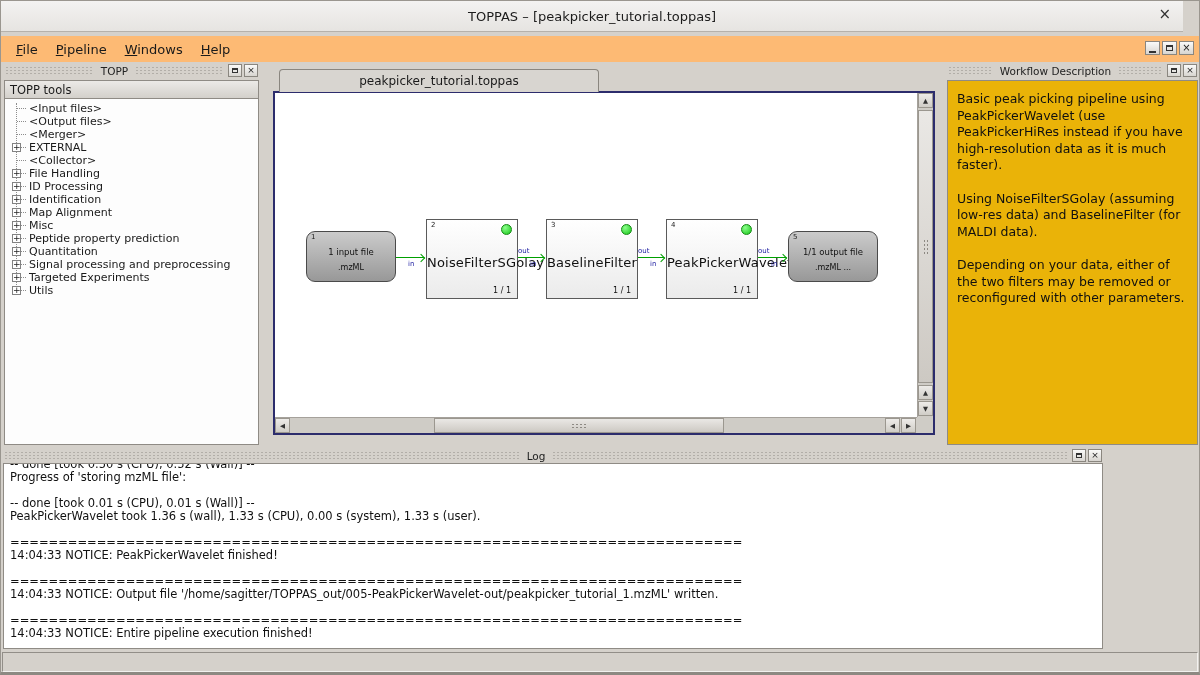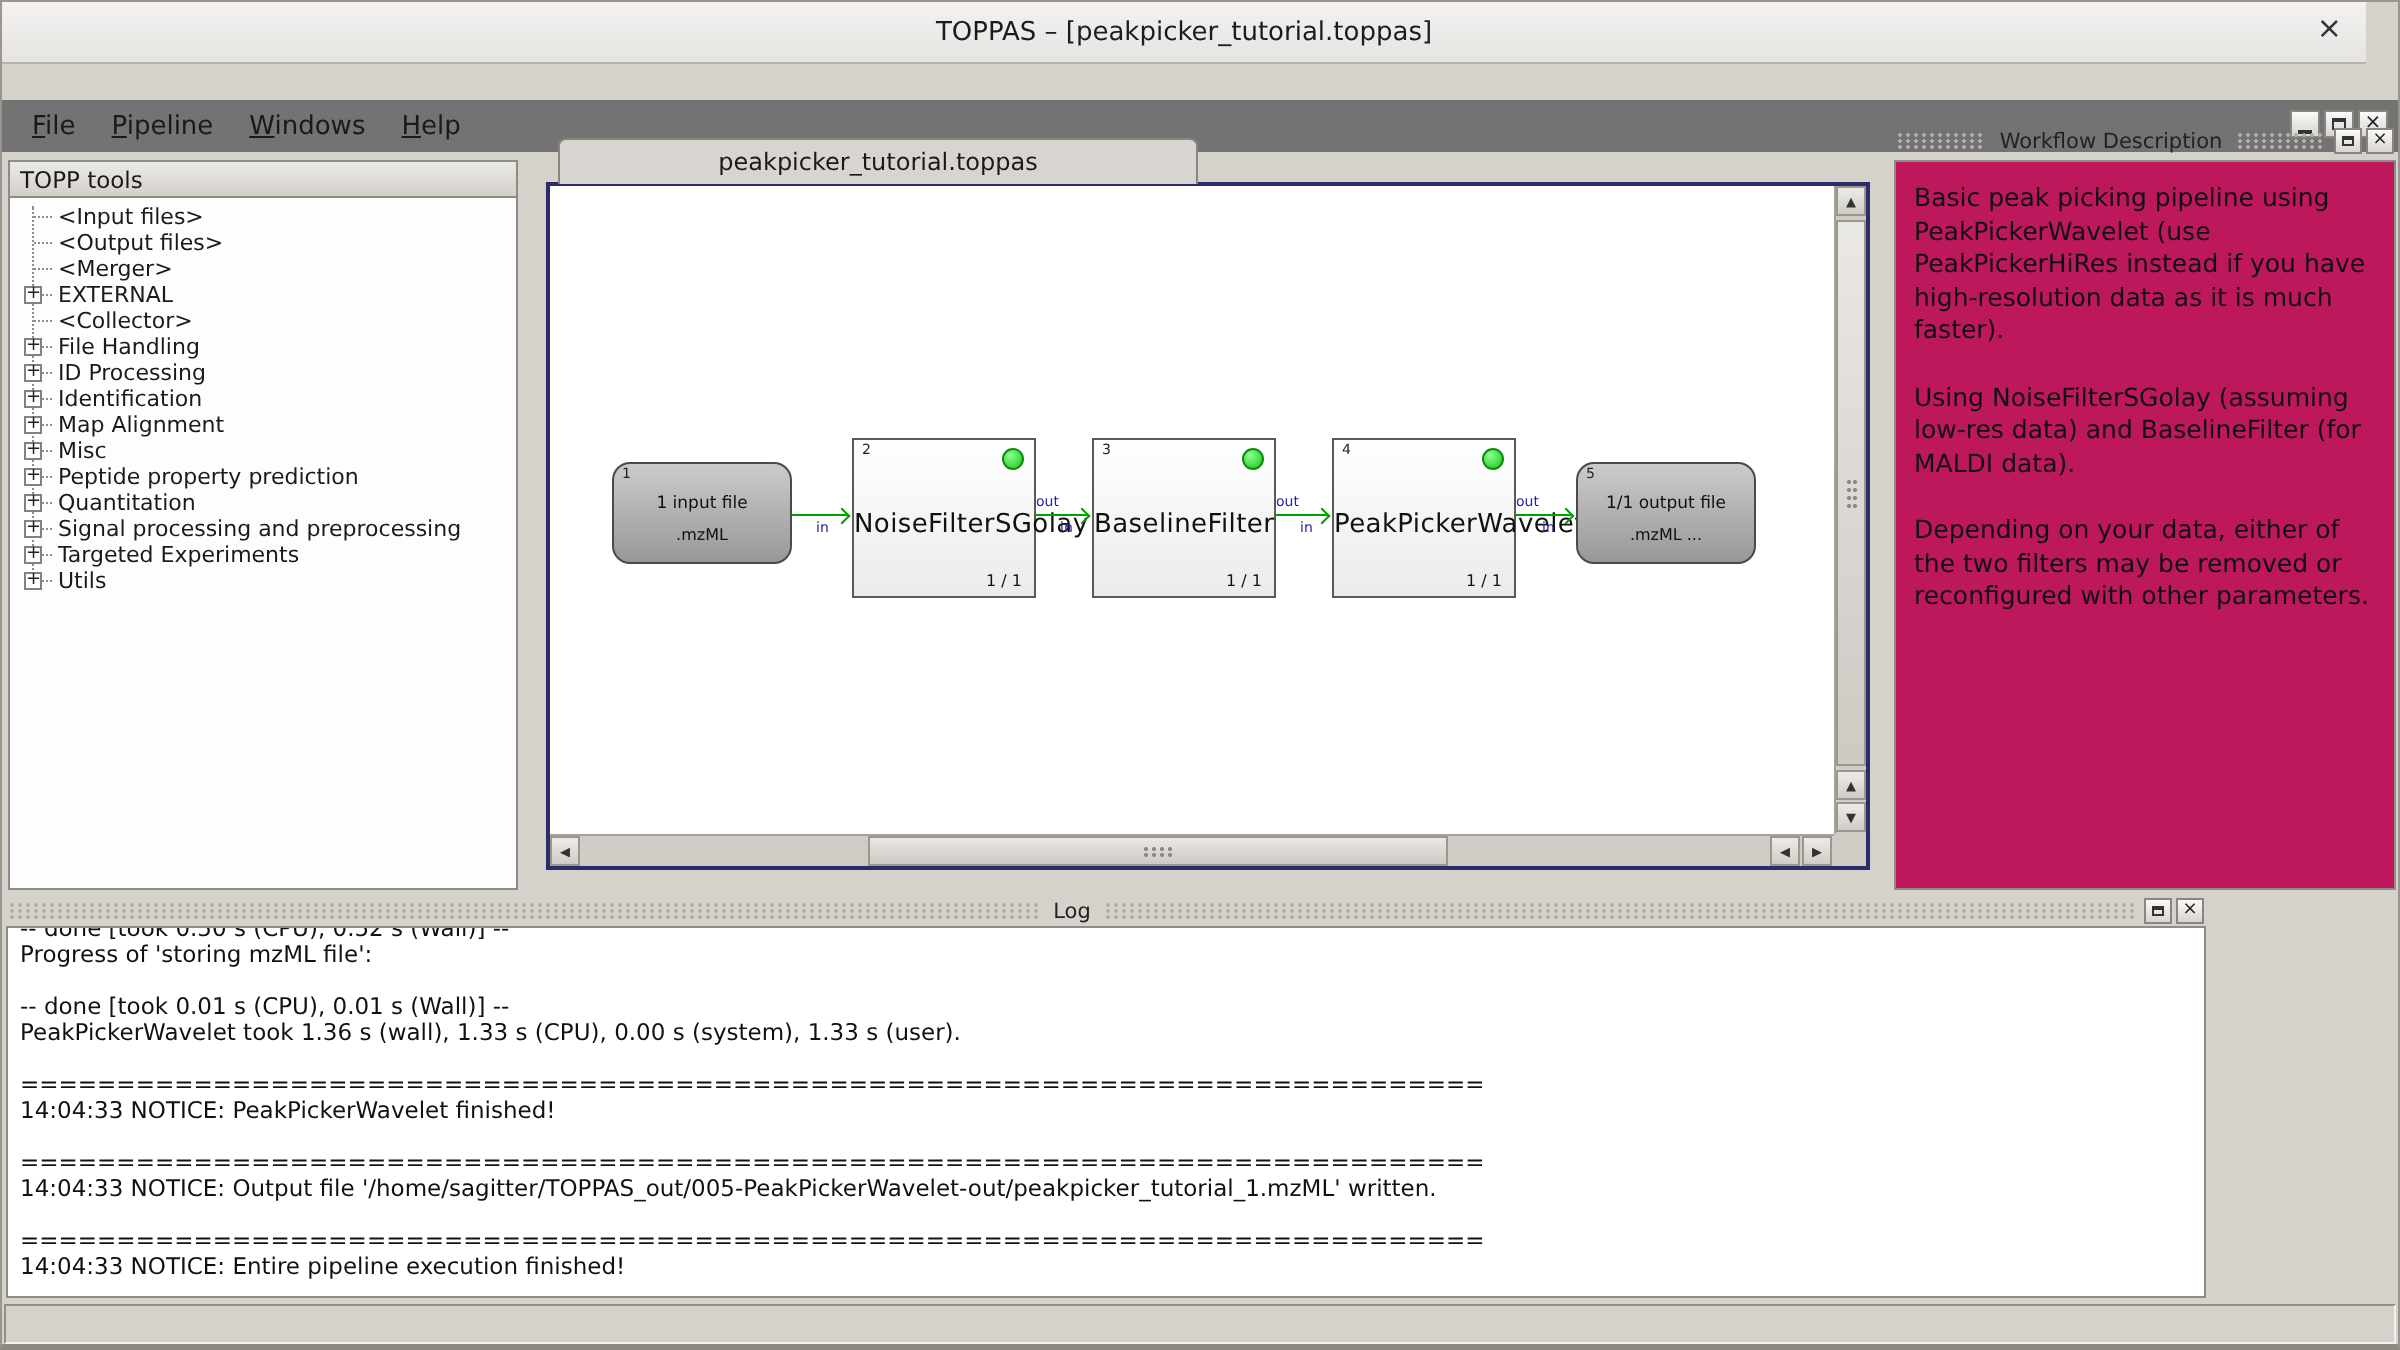--- a/index.html
+++ b/index.html
@@ -20,22 +20,22 @@
     background: linear-gradient(#f3f2f1, #e6e4e1);
     border-bottom: 1px solid #b5b1ab;
     display: flex; align-items: center; justify-content: center;
   }
   .titlebar .title { font-size: 13px; color: #1c1c1c; }
   .title-close { position: absolute; right: 12px; top: 6px; font-size: 15px; color: #333; line-height: 1; }
   .title-close::before { content: "×"; }
 
   
   .menubar {
-    position: absolute; left: 0; top: 49px; right: 0; height: 26px;
-    display: flex; align-items: center; padding: 0 6px; background: #737373;
+    position: absolute; left: 0; top: 35px; right: 0; height: 26px;
+    display: flex; align-items: center; padding: 0 6px; background: #fdba74;
   }
   .menu-item { display: inline-block; padding: 3px 9px; font-size: 13px; }
   .menu-item::first-letter { text-decoration: underline; }
   .mdi-buttons { position: absolute; right: 5px; top: 5px; display: flex; gap: 2px; }
   .mdi-btn, .dock-btn {
     width: 15px; height: 14px; border: 1px solid #8a867f;
     background: linear-gradient(#fafaf9, #d8d5d0);
     display: flex; align-items: center; justify-content: center;
     font-size: 10px; line-height: 1; color: #222;
   }
@@ -122,21 +122,21 @@
   .io-line2 { position: absolute; left: 0; right: 0; top: 31px; text-align: center; font-size: 8px; }
 
   .edge { position: absolute; height: 0; border-top: 1.5px solid #00a000; }
   .edge-arrow { position: absolute; width: 6px; height: 6px; border-top: 1.5px solid #00a000; border-right: 1.5px solid #00a000; transform: rotate(45deg); }
   .port-label { position: absolute; font-size: 7px; color: #2424a4; line-height: 1; }
 
   
   .dock-right { left: 944px; top: 62px; width: 255px; height: 383px; }
   .desc-content {
     position: absolute; left: 2px; right: 2px; top: 17px; bottom: 1px;
-    background: #be185d; border: 1px solid #8f8b85; padding: 10px 9px;
+    background: #eab308; border: 1px solid #8f8b85; padding: 10px 9px;
     font-size: 12.5px; line-height: 1.32; color: #101010; overflow: hidden;
   }
   .desc-p { margin-bottom: 17px; }
 
   
   .log-dock { left: 0; top: 447px; width: 1104px; height: 202px; }
   .log-content {
     position: absolute; left: 2px; right: 2px; top: 15px; bottom: 1px;
     background: #fff; border: 1px solid #8f8b85; padding-left: 6px;
     overflow: hidden; font-size: 11.5px; line-height: 12.9px; color: #111;
@@ -170,20 +170,31 @@
           <span class="g-min"></span>
         </span>
       <span class="mdi-btn">
           <span class="g-rest"></span>
         </span>
       <span class="mdi-btn btn-x"></span>
     </span>
   </div>
 
   <div class="dock dock-left">
+    <div class="dock-header">
+      <span class="dock-tex"></span>
+      <span class="dock-title">TOPP</span>
+      <span class="dock-tex"></span>
+      <span class="dock-btns">
+        <span class="dock-btn">
+            <span class="g-rest"></span>
+          </span>
+        <span class="dock-btn btn-x"></span>
+      </span>
+    </div>
     <div class="topp-content">
       <div class="list-header">
         <span>TOPP tools</span>
       </div>
       <div class="tree">
         <div class="tree-row leaf">
             <span class="tree-label">&lt;Input files&gt;</span>
           </div>
         <div class="tree-row leaf">
             <span class="tree-label">&lt;Output files&gt;</span>

